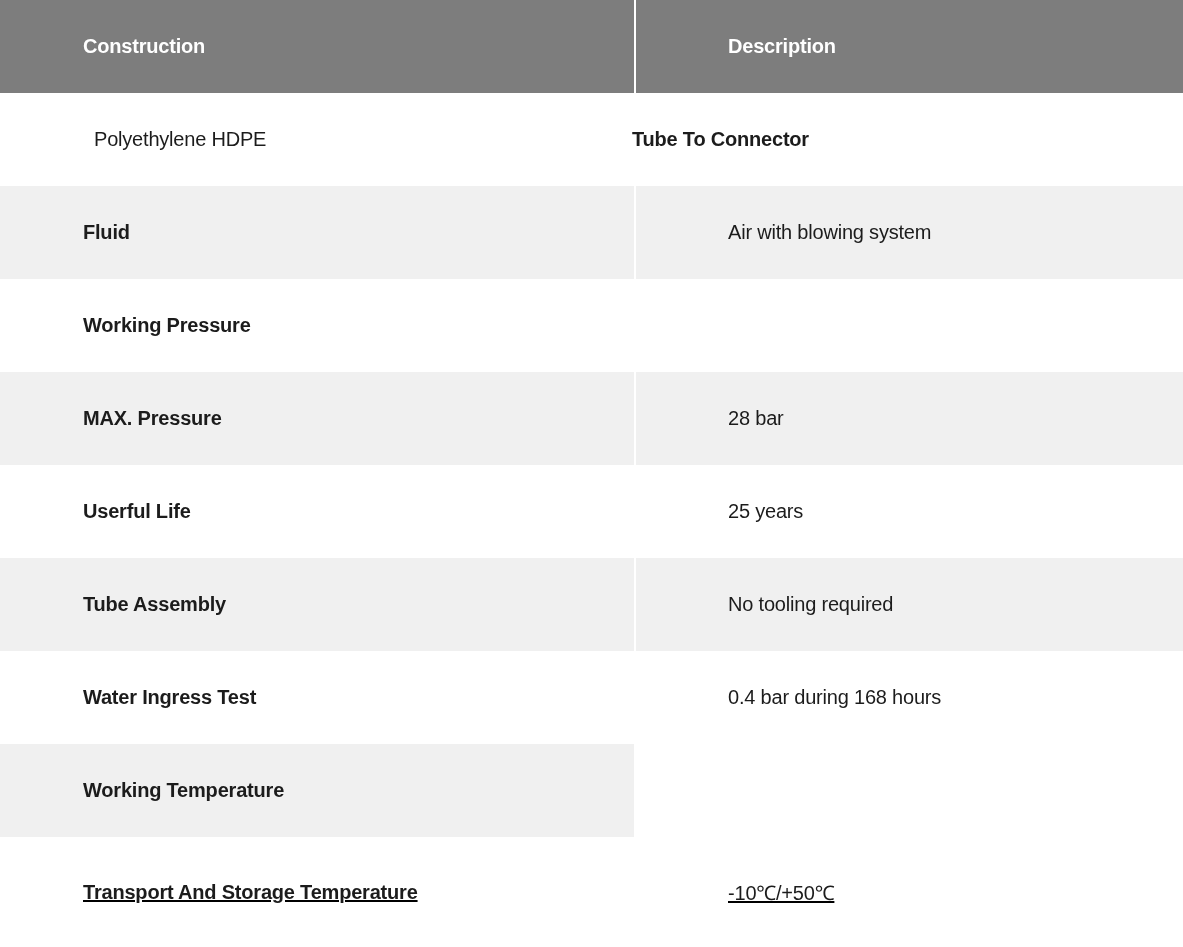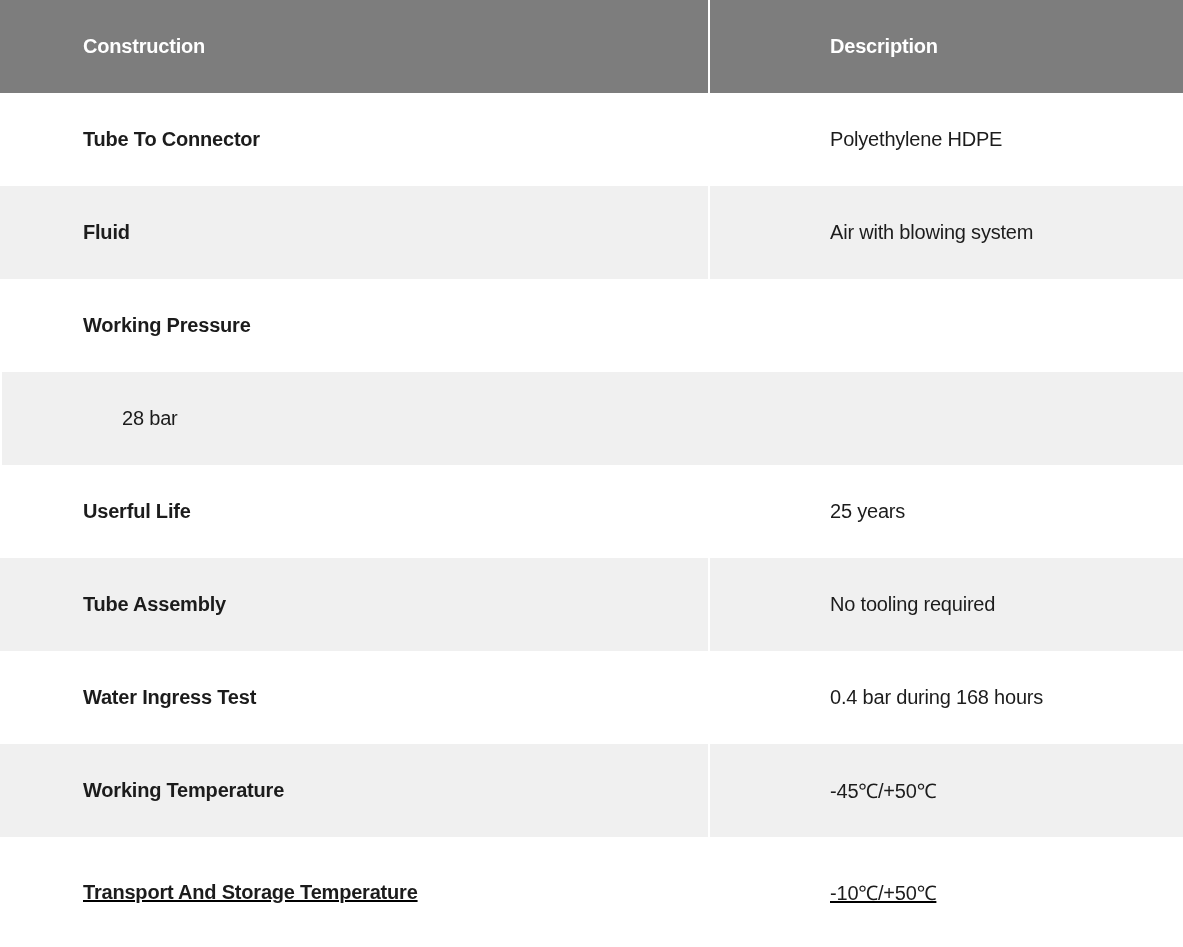--- a/index.html
+++ b/index.html
@@ -30,27 +30,27 @@
   }
   .t-row:last-child{flex:1 1 auto;text-decoration:underline;}
   .cell{
     display:flex;
     align-items:center;
     font-size:20px;
     letter-spacing:-0.2px;
     color:var(--text);
   }
   .cell.left{
-    width:708px;
+    width:634px;
     padding-left:83px;
   }
   .cell.right{
     flex:1;
     margin-left:2px;
-    padding-left:120px;
+    padding-left:92px;
   }
   .t-header .cell{
     background:var(--header-bg);
     color:var(--header-text);
     font-weight:bold;
   }
   .t-body-row .cell{background:var(--row-bg);}
   .t-body-row.alt .cell{background:var(--row-alt-bg);}
   .t-body-row .cell.left{font-weight:bold;}
   .t-body-row .cell.right{font-weight:normal;}
@@ -59,55 +59,55 @@
 <body>
 
 <div class="spec-table">
 
   <div class="t-row t-header">
     <div class="cell left">Construction</div>
     <div class="cell right">Description</div>
   </div>
 
   <div class="t-row t-body-row">
+    <div class="cell right">Polyethylene HDPE</div>
     <div class="cell left">Tube To Connector</div>
-    <div class="cell right">Polyethylene HDPE</div>
   </div>
 
   <div class="t-row t-body-row alt">
     <div class="cell left">Fluid</div>
     <div class="cell right">Air with blowing system</div>
   </div>
 
   <div class="t-row t-body-row">
     <div class="cell left">Working Pressure</div>
   </div>
 
   <div class="t-row t-body-row alt">
+    <div class="cell left">MAX. Pressure</div>
     <div class="cell right">28 bar</div>
   </div>
 
   <div class="t-row t-body-row">
     <div class="cell left">Userful Life</div>
     <div class="cell right">25 years</div>
   </div>
 
   <div class="t-row t-body-row alt">
     <div class="cell left">Tube Assembly</div>
     <div class="cell right">No tooling required</div>
   </div>
 
   <div class="t-row t-body-row">
     <div class="cell left">Water Ingress Test</div>
     <div class="cell right">0.4 bar during 168 hours</div>
   </div>
 
   <div class="t-row t-body-row alt">
     <div class="cell left">Working Temperature</div>
-    <div class="cell right">-45℃/+50℃</div>
   </div>
 
   <div class="t-row t-body-row">
     <div class="cell left">Transport And Storage Temperature</div>
     <div class="cell right">-10℃/+50℃</div>
   </div>
 
 </div>
 
 </body></html>

